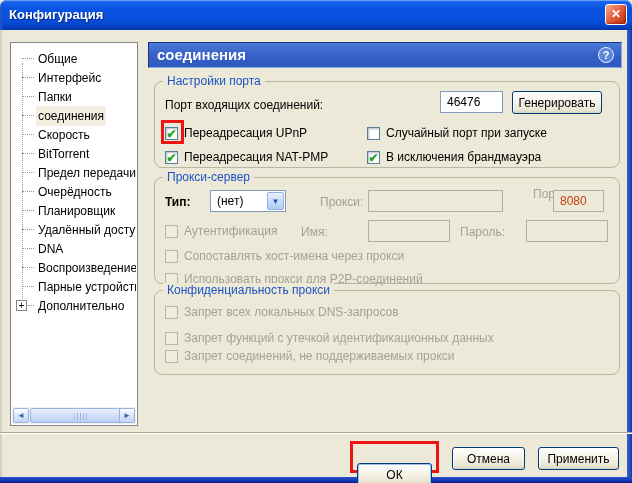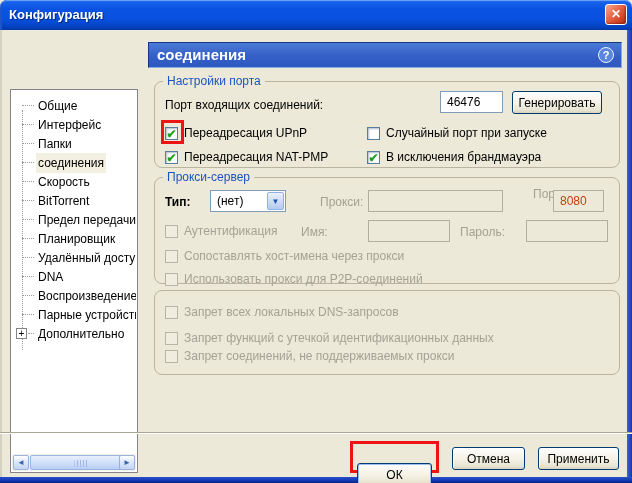--- a/index.html
+++ b/index.html
@@ -30,21 +30,21 @@
   }
   .frame-left  { position:absolute; left:0; top:30px; bottom:0; width:2px; background:#d4d1c2; }
   .frame-right { position:absolute; right:0; top:30px; bottom:0; width:5px;
                  background:linear-gradient(90deg,#3a64d8,#16399f); }
   .frame-bottom{ position:absolute; left:0; right:0; bottom:0; height:6px;
                  background:linear-gradient(180deg,#2a50cc 0%,#0c2fa8 80%,#071f77 100%); }
 
   
   .tree-panel {
     position:absolute; left:10px; top:42px; width:128px; height:384px;
-    background:#fff; border:1px solid #858389;margin-top:47px;
+    background:#fff; border:1px solid #858389;
   }
   .tree-list { position:absolute; left:0; top:6px; right:1px; }
   .tree-vline { position:absolute; left:11px; top:20px; height:240px; border-left:1px dotted #9a9a9a; }
   .tree-item { position:relative; height:19px; line-height:19px; padding-left:25px; cursor:pointer; }
   .tree-item::before {
     content:""; position:absolute; left:11px; top:9px; width:12px; border-top:1px dotted #9a9a9a;
   }
   .tree-item.has-box::before { left:17px; width:6px; }
   .tree-label {
     display:inline-block; max-width:100%; padding:1px 2px 0 2px;
@@ -188,20 +188,21 @@
   <div class="tree-panel">
     <div class="tree-vline"></div>
     <div class="tree-list">
       <div class="tree-item"><span class="tree-label">Общие</span></div>
       <div class="tree-item"><span class="tree-label">Интерфейс</span></div>
       <div class="tree-item"><span class="tree-label">Папки</span></div>
       <div class="tree-item selected"><span class="tree-label">соединения</span></div>
       <div class="tree-item"><span class="tree-label">Скорость</span></div>
       <div class="tree-item"><span class="tree-label">BitTorrent</span></div>
       <div class="tree-item"><span class="tree-label">Предел передачи</span></div>
+      <div class="tree-item"><span class="tree-label">Очерёдность</span></div>
       <div class="tree-item"><span class="tree-label">Планировщик</span></div>
       <div class="tree-item"><span class="tree-label">Удалённый доступ</span></div>
       <div class="tree-item"><span class="tree-label">DNA</span></div>
       <div class="tree-item"><span class="tree-label">Воспроизведение</span></div>
       <div class="tree-item"><span class="tree-label">Парные устройства</span></div>
       <div class="tree-item has-box">
         <span class="expand-box">+</span>
         <span class="tree-label">Дополнительно</span>
       </div>
     </div>
@@ -270,20 +271,21 @@
       <span class="cb"></span>
       <span class="cb-text">Сопоставлять хост-имена через прокси</span>
     </div>
     <div class="cb-row disabled" style="left:10px; top:93px;">
       <span class="cb"></span>
       <span class="cb-text">Использовать прокси для P2P-соединений</span>
     </div>
   </div>
 
   <div class="group g-privacy">
+    <span class="group-legend">Конфиденциальность прокси</span>
     <div class="cb-row disabled" style="left:10px; top:13px;">
       <span class="cb"></span>
       <span class="cb-text">Запрет всех локальных DNS-запросов</span>
     </div>
     <div class="cb-row disabled" style="left:10px; top:39px;">
       <span class="cb"></span>
       <span class="cb-text">Запрет функций с утечкой идентификационных данных</span>
     </div>
     <div class="cb-row disabled" style="left:10px; top:57px;">
       <span class="cb"></span>

